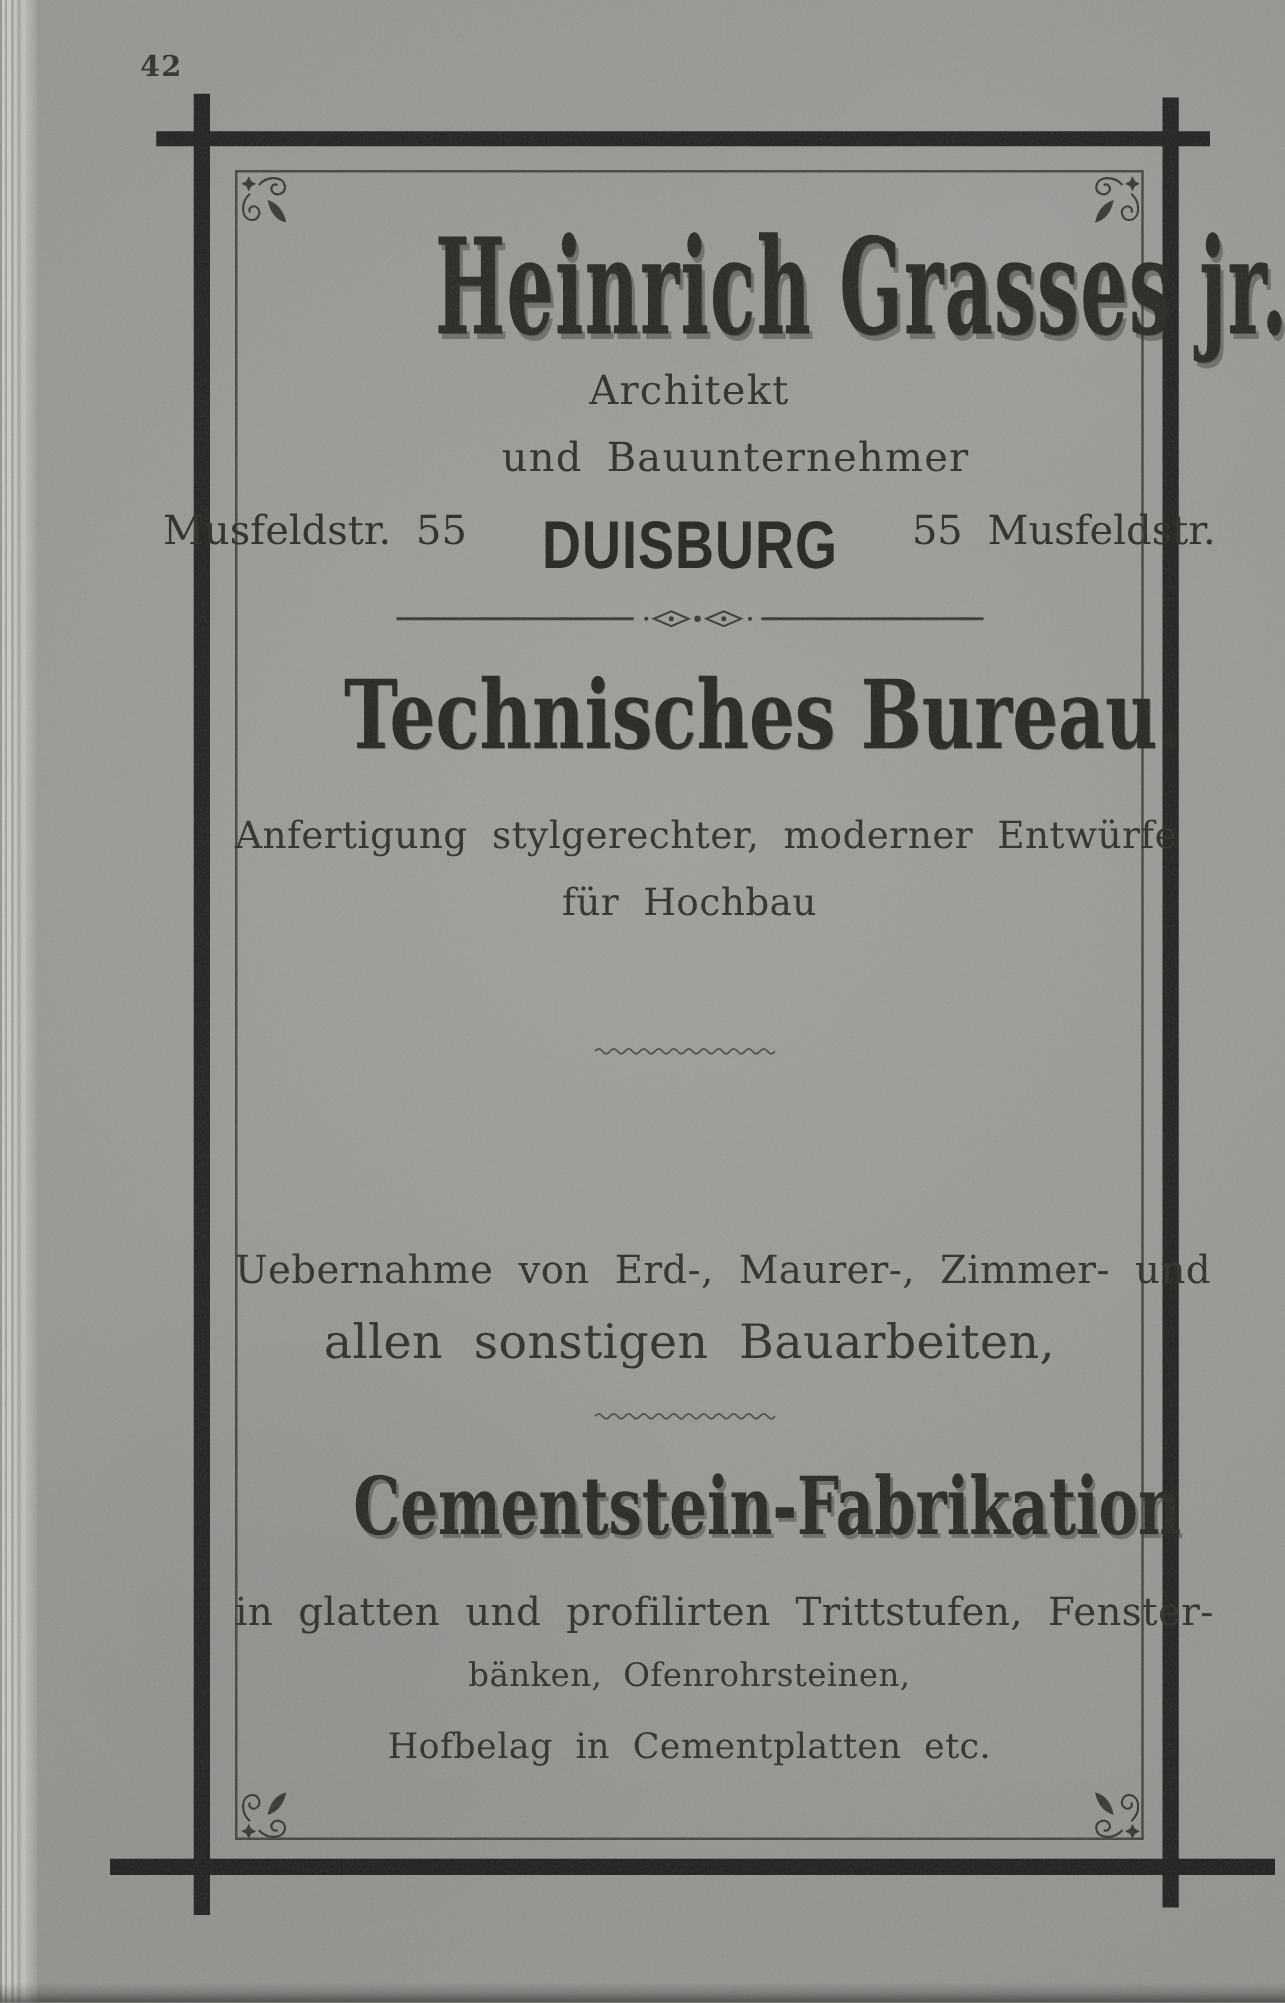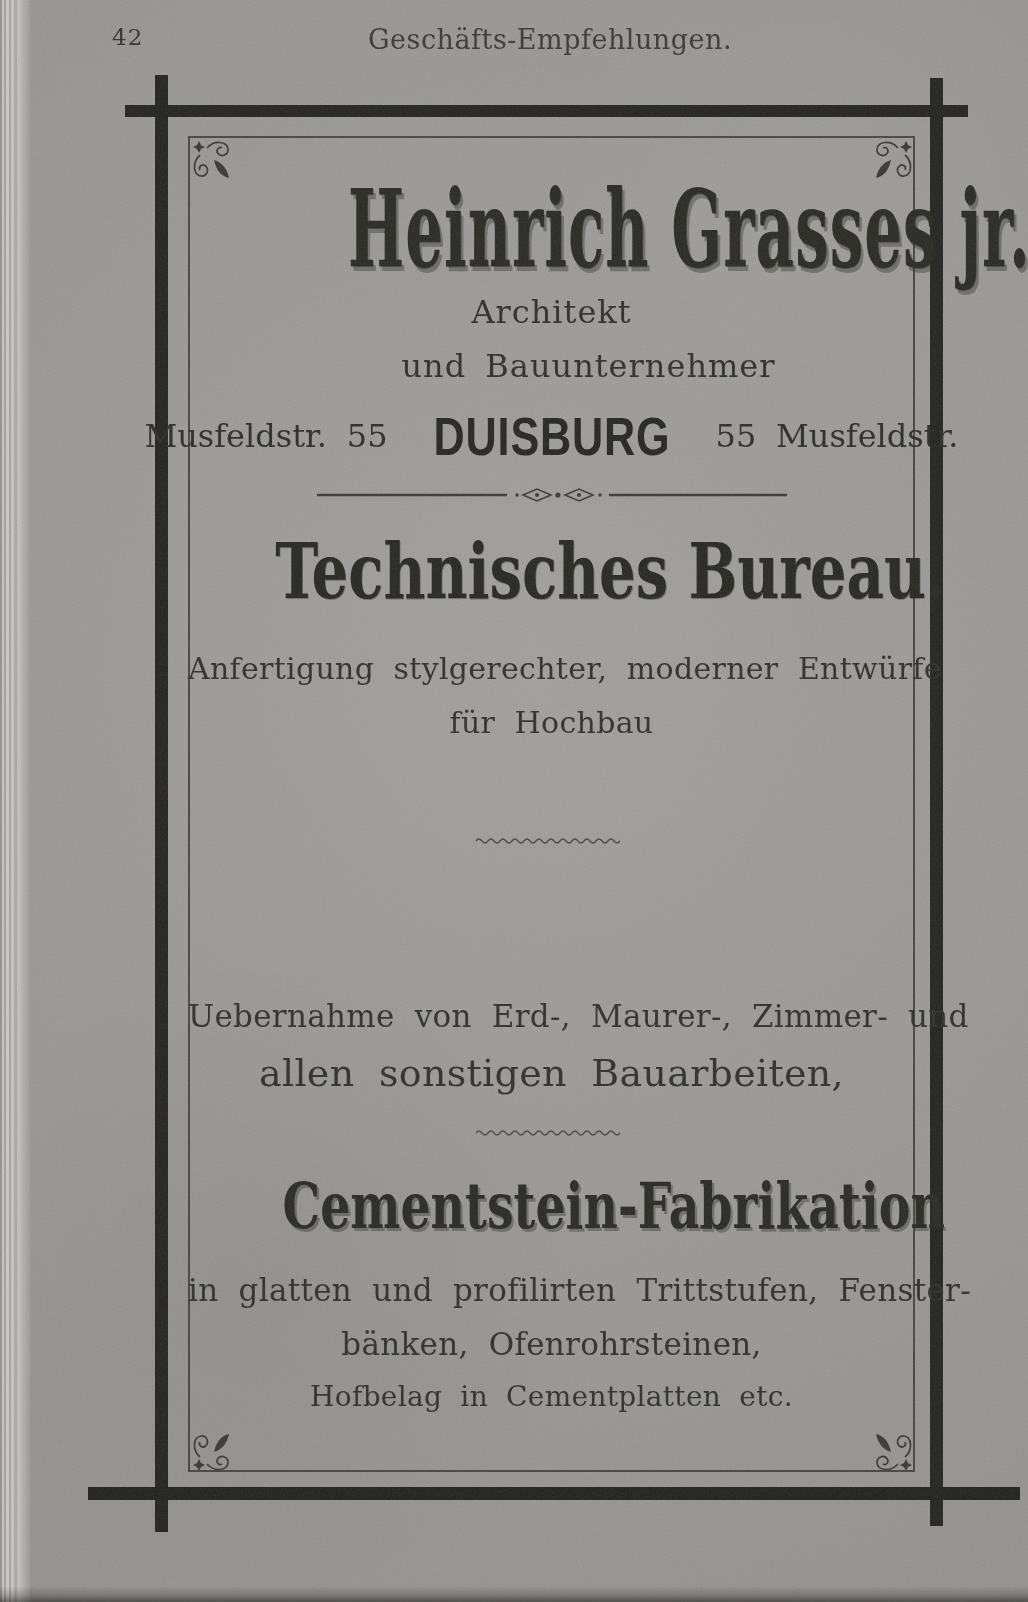--- a/index.html
+++ b/index.html
@@ -26,22 +26,22 @@
       linear-gradient(90deg,#b4b3af 0 22px, #9b9a97 30px);
   }
   .edge-bottom{
     position:absolute;left:0;right:0;bottom:0;height:16px;
     background:linear-gradient(180deg, rgba(0,0,0,0) 0, rgba(0,0,0,.18) 55%, rgba(0,0,0,.45) 100%);
   }
   .grain{position:absolute;inset:0;opacity:.10;pointer-events:none;}
 
   
   .pagenum{
-    position:absolute;left:112px;top:24px;
-    font-size:23px;font-weight:normal;letter-spacing:1px;color:#33332e;
+    position:absolute;left:112px;top:40px;
+    font-size:23px;font-weight:bold;letter-spacing:1px;color:#33332e;
   }
   .running-head{
     position:absolute;left:72px;right:0;top:24px;
     text-align:center;font-size:27px;color:#3b3b36;letter-spacing:.5px;
   }
 
   
   .bar{position:absolute;background:#232321;}
   .bar-top{left:125px;top:105px;width:843px;height:12px;}
   .bar-bottom{left:88px;top:1487px;width:932px;height:13px;background:#212120;}
@@ -69,21 +69,21 @@
     transform:scaleX(.56);transform-origin:50% 50%;
     letter-spacing:2px;color:#2a2a25;
     text-shadow:5px 5px 0 rgba(40,40,35,.38), 1px 1px 0 rgba(40,40,35,.55);
   }
   .subtitle{font-size:32px;color:#30302b;letter-spacing:1px;word-spacing:.25em;text-align:center;}
   .sub1{top:293px;}
   .sub2{top:347px;padding-left:37px;}
 
   .address-row{
     position:absolute;top:405px;left:0;width:100%;
-    display:flex;justify-content:center;align-items:center;gap:16px;
+    display:flex;justify-content:center;align-items:flex-start;gap:30px;
     white-space:nowrap;
   }
   .addr-side{font-size:32px;color:#2e2e29;word-spacing:.3em;}
   .addr-city{
     font-family:"Liberation Sans", sans-serif;font-weight:bold;font-size:54px;
     transform:scaleX(.8);transform-origin:50% 100%;display:inline-block;
     letter-spacing:1px;color:#262622;
   }
 
   .rule-diamond{position:absolute;top:487px;left:50%;transform:translateX(-50%);}
@@ -103,31 +103,30 @@
     top:866px;font-size:88px;font-weight:normal;line-height:1;
     letter-spacing:4px;color:#2d2d28;
   }
   .b4{top:998px;font-size:31px;} .b5{top:1051px;font-size:38px;}
 
   .sec-title-3{
     top:1174px;font-size:64px;font-weight:bold;line-height:1;
     transform:scaleX(.74);transform-origin:50% 50%;color:#2a2a25;
     text-shadow:3px 3px 0 rgba(40,40,35,.38);
   }
-  .b6{top:1272px;font-size:31px;} .b7{top:1326px;font-size:31px;} .b8{top:1380px;font-size:28px;}
+  .b6{top:1272px;font-size:31px;} .b7{top:1326px;font-size:26px;} .b8{top:1380px;font-size:28px;}
 </style>
 </head>
 <body>
 
 <div class="page">
 
   <div class="edge-left"></div>
 
   <div class="pagenum">42</div>
-  <div class="running-head">Geschäfts-Empfehlungen.</div>
 
   <div class="bar bar-top"></div>
   <div class="bar bar-left"></div>
   <div class="bar bar-right"></div>
   <div class="bar bar-bottom"></div>
 
   <div class="inner-frame"></div>
 
   <svg class="corner tl" viewBox="0 0 50 50">
     <path d="M9,3 L11,7 L15,9 L11,11 L9,15 L7,11 L3,9 L7,7 Z" fill="#3a3a34"></path>

